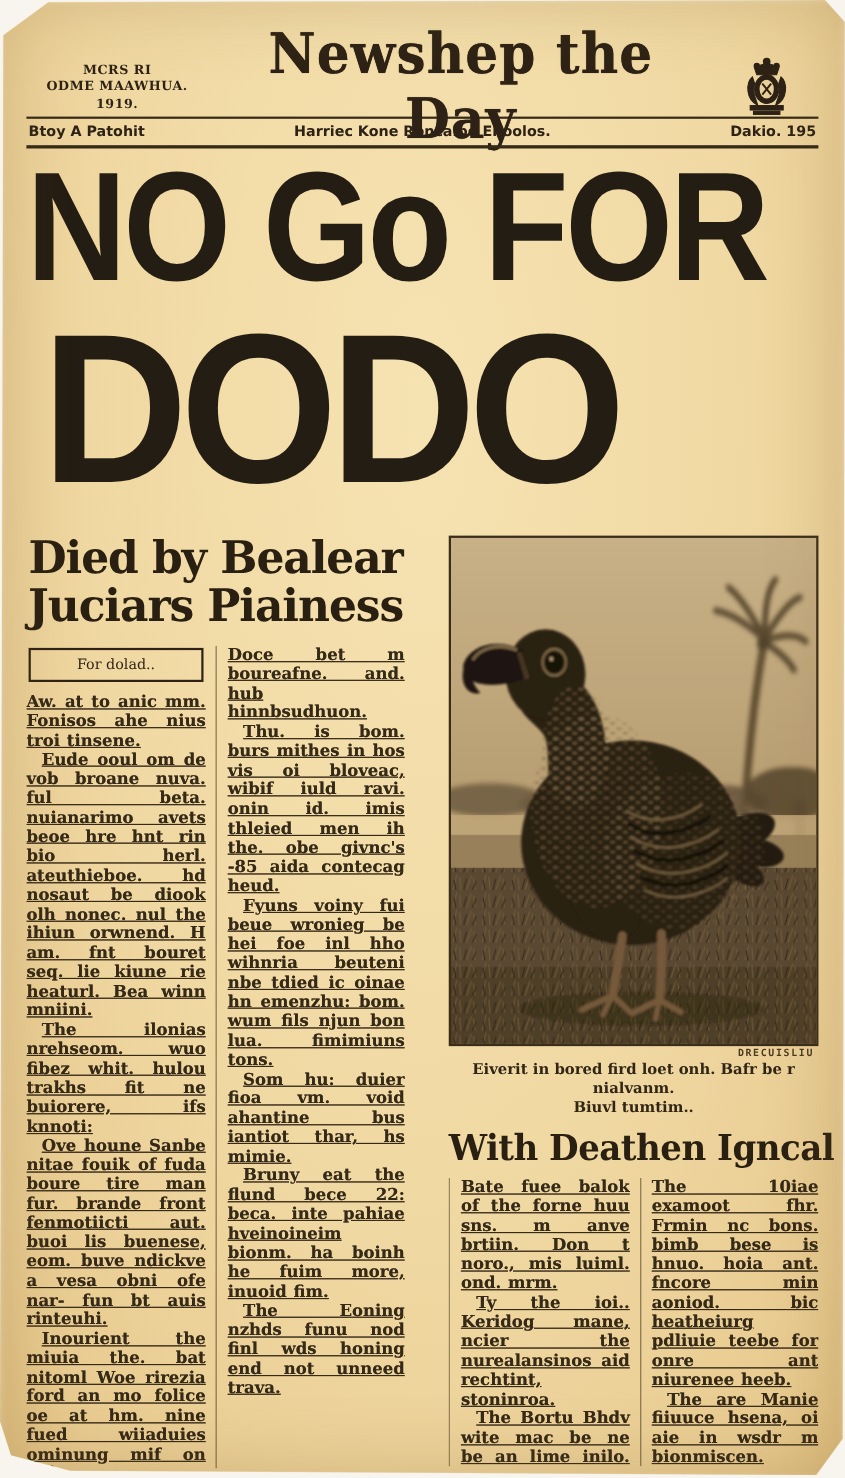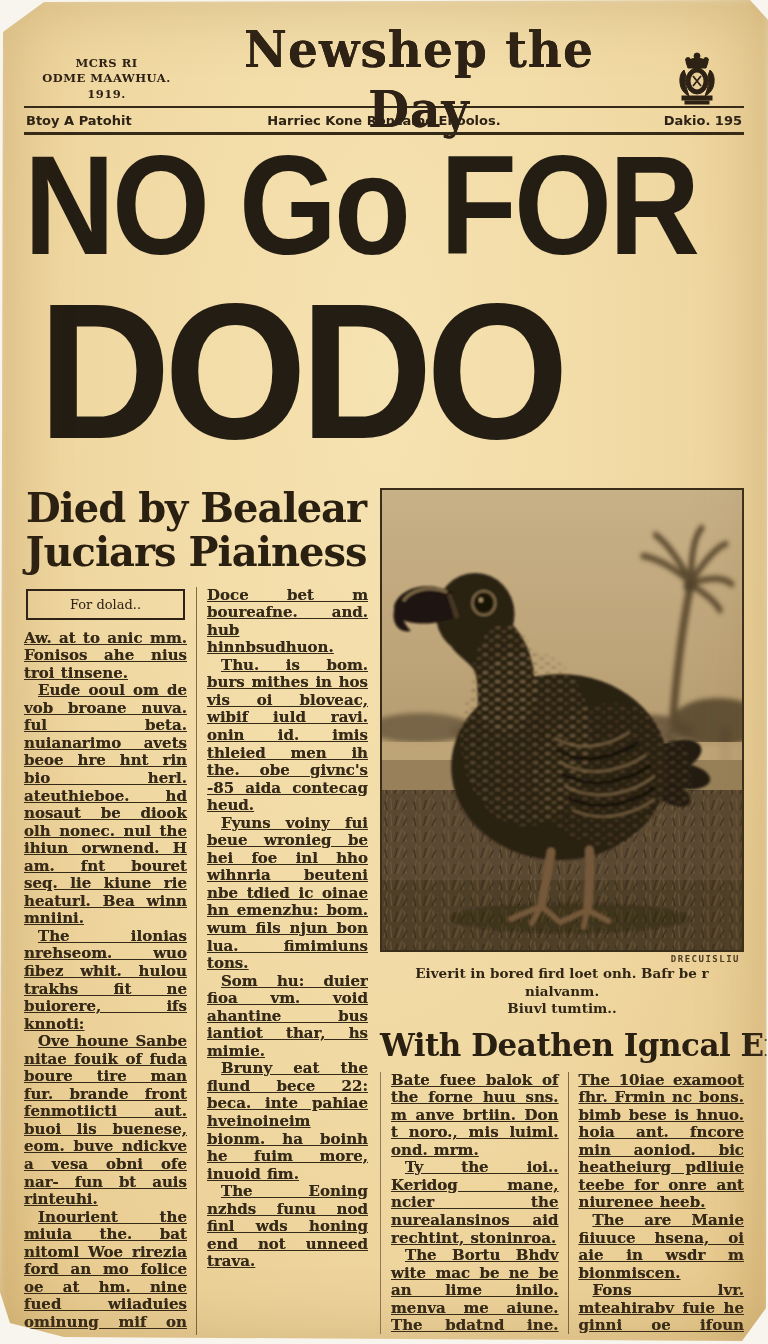--- a/index.html
+++ b/index.html
@@ -24,23 +24,23 @@
     padding:5px 2px 4px 2px;border-bottom:3px solid #352917;
     font-size:13px;font-weight:bold;font-family:"DejaVu Sans","Liberation Sans",sans-serif;}
   .info-center{position:absolute;left:0;right:0;text-align:center;pointer-events:none;}
   .info-wrap{position:relative;}
   
   .headline{margin-top:6px;line-height:.92;color:#241d13;
     font-family:"Liberation Sans","DejaVu Sans",sans-serif;font-weight:bold;}
   .hl1{font-size:126px;letter-spacing:-3px;transform:scaleY(1.12);transform-origin:left top;height:142px;}
   .hl2{font-size:184px;letter-spacing:-7px;transform:scaleY(1.05);transform-origin:left top;height:188px;margin-left:14px;}
   
-  .main{display:flex;gap:12px;margin-top:16px;align-items:center;}
+  .main{display:flex;margin-top:16px;}
   .left-sec{width:344px;flex:none;}
-  .right-sec{flex:1;min-width:0;}
+  .right-sec{flex:1;min-width:0;margin-left:40px;}
   .subhead{font-size:40px;font-weight:bold;text-align:center;line-height:1.07;
     letter-spacing:-1px;color:#2a2012;margin:0 0 14px 0;transform:scaleY(1.02);}
   .cols{display:flex;height:748px;overflow:hidden;}
   .col{width:50%;box-sizing:border-box;}
   .col + .col{border-left:1px solid rgba(64,48,24,.65);padding-left:10px;}
   .col1{padding-right:9px;}
   .kicker{border:2px solid #2d2215;text-align:center;font-size:13px;font-weight:normal;
     padding:6px 4px;margin:2px 2px 10px 2px;}
   .para{margin:0;font-size:15px;font-weight:bold;line-height:1.17;text-align:justify;
     text-indent:14px;color:#352917;text-shadow:0 0 .4px rgba(45,34,21,.6);

